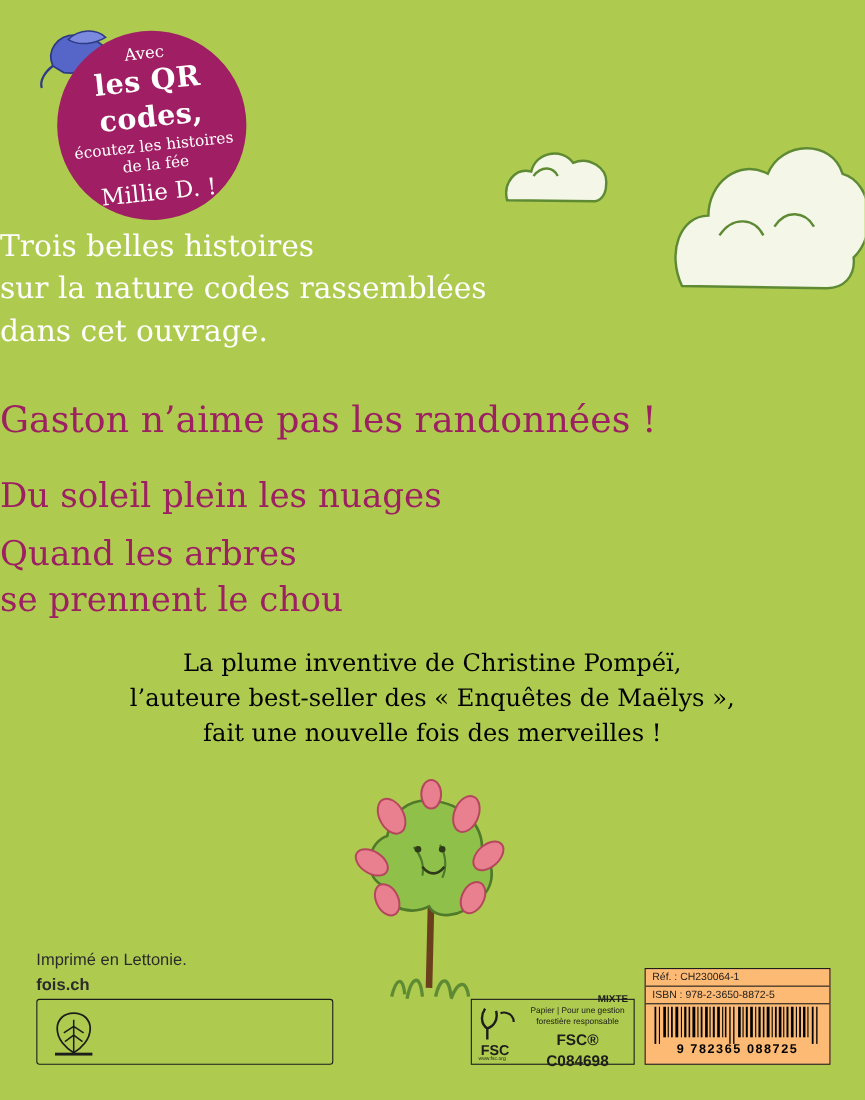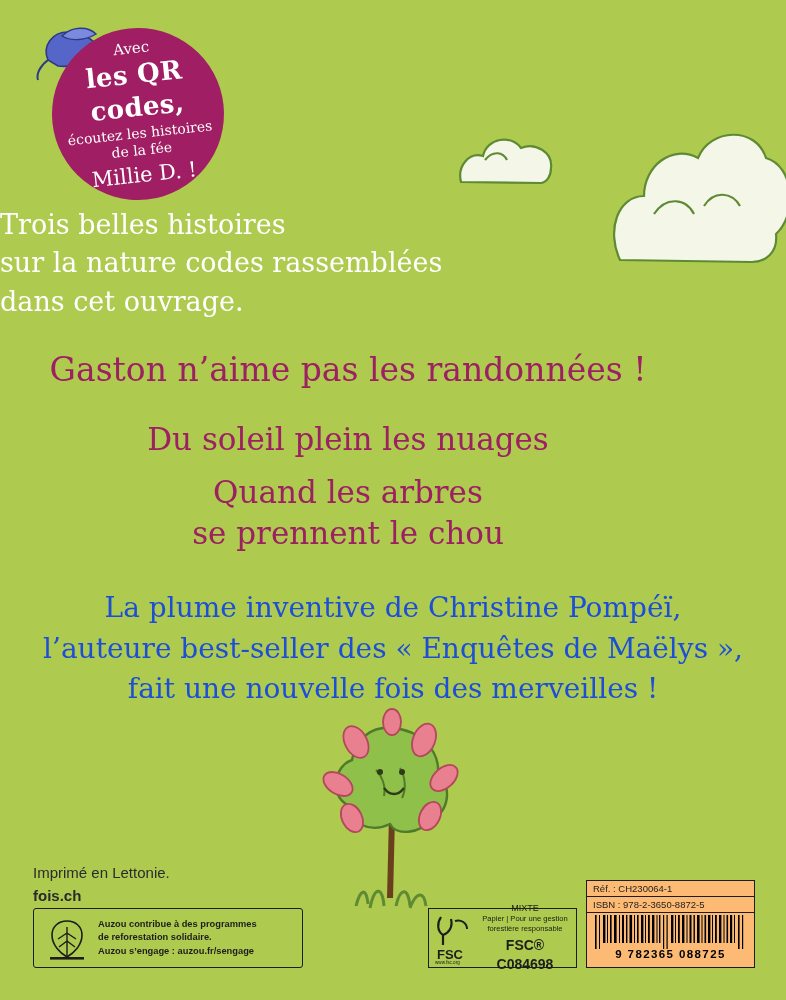--- a/index.html
+++ b/index.html
@@ -72,40 +72,40 @@
     width: 786px;
     color: #ffffff;
     font-family: "DejaVu Serif", serif;
     font-size: 27px;
     line-height: 1.42;
   }
 
   .titles {
     position: absolute;
     left: 0;
-    top: 348px;
+    top: 360px;
     width: 696px;
-    text-align: center;
+    text-align: left;
     color: #9c2062;
     font-family: "DejaVu Serif", serif;
     line-height: 1.33;
   }
   .titles .t1 { font-size: 33px; }
   .titles .t2 { font-size: 31px; margin-top: 27px; }
   .titles .t3 { font-size: 31px; margin-top: 12px; }
 
   .blurb {
     position: absolute;
     left: 0;
     top: 588px;
     width: 786px;
     text-align: center;
-    color: #1d4ed8;
+    color: #000000;
     font-family: "DejaVu Serif", serif;
-    font-size: 28px;
+    font-size: 22px;
     line-height: 1.45;
   }
 
   
   .tree {
     position: absolute;
     left: 300px;
     top: 700px;
     width: 186px;
     height: 220px;
@@ -167,21 +167,21 @@
     margin-left: 2px;
   }
   .fsc .fsc-text {
     text-align: center;
     font-size: 7.6px;
     line-height: 1.32;
     color: #1d1d1b;
     font-family: "Liberation Sans", sans-serif;
     width: 92px;
   }
-  .fsc .fsc-mixte { font-weight: normal; font-size: 9px; }
+  .fsc .fsc-mixte { font-weight: bold; font-size: 9px; text-align: right; }
   .fsc .fsc-code { font-weight: bold; font-size: 14px; margin-top: 2px; }
 
   .isbn-box {
     position: absolute;
     left: 586px;
     top: 880px;
     width: 167px;
     height: 86px;
     background: #fdba74;
     border: 1px solid #1d1d1b;
@@ -293,25 +293,20 @@
     <div>Imprimé en Lettonie.</div>
     <div class="site">fois.ch</div>
   </div>
 
   <div class="reforest">
     <svg class="tree-mark" viewBox="0 0 50 46">
       <path d="M25 6 C16 6 10 12 10 20 C10 30 18 38 25 42 C32 38 40 30 40 20 C40 12 34 6 25 6 Z" fill="none" stroke="#1d1d1b" stroke-width="1.6"></path>
       <path d="M25 12 L25 42 M25 18 L16 24 M25 18 L34 24 M25 26 L17 32 M25 26 L33 32" fill="none" stroke="#1d1d1b" stroke-width="1.4"></path>
       <rect x="8" y="42" width="34" height="2.6" fill="#1d1d1b"></rect>
     </svg>
-    <div class="rf-text">
-      <div>Auzou contribue à des programmes</div>
-      <div>de reforestation solidaire.</div>
-      <div>Auzou s’engage : auzou.fr/sengage</div>
-    </div>
   </div>
 
   <div class="fsc">
     <svg class="fsc-logo" viewBox="0 0 48 54">
       <path d="M10 6 C6 12 6 20 12 24 L12 34 M12 24 C18 22 22 16 20 8" fill="none" stroke="#1d1d1b" stroke-width="2.2"></path>
       <path d="M24 10 C30 8 36 12 36 18" fill="none" stroke="#1d1d1b" stroke-width="2"></path>
       <text x="6" y="48" font-family="Liberation Sans, sans-serif" font-size="13" font-weight="bold" fill="#1d1d1b">FSC</text>
       <text x="4" y="53" font-family="Liberation Sans, sans-serif" font-size="4.6" fill="#1d1d1b">www.fsc.org</text>
     </svg>
     <div class="fsc-text">

